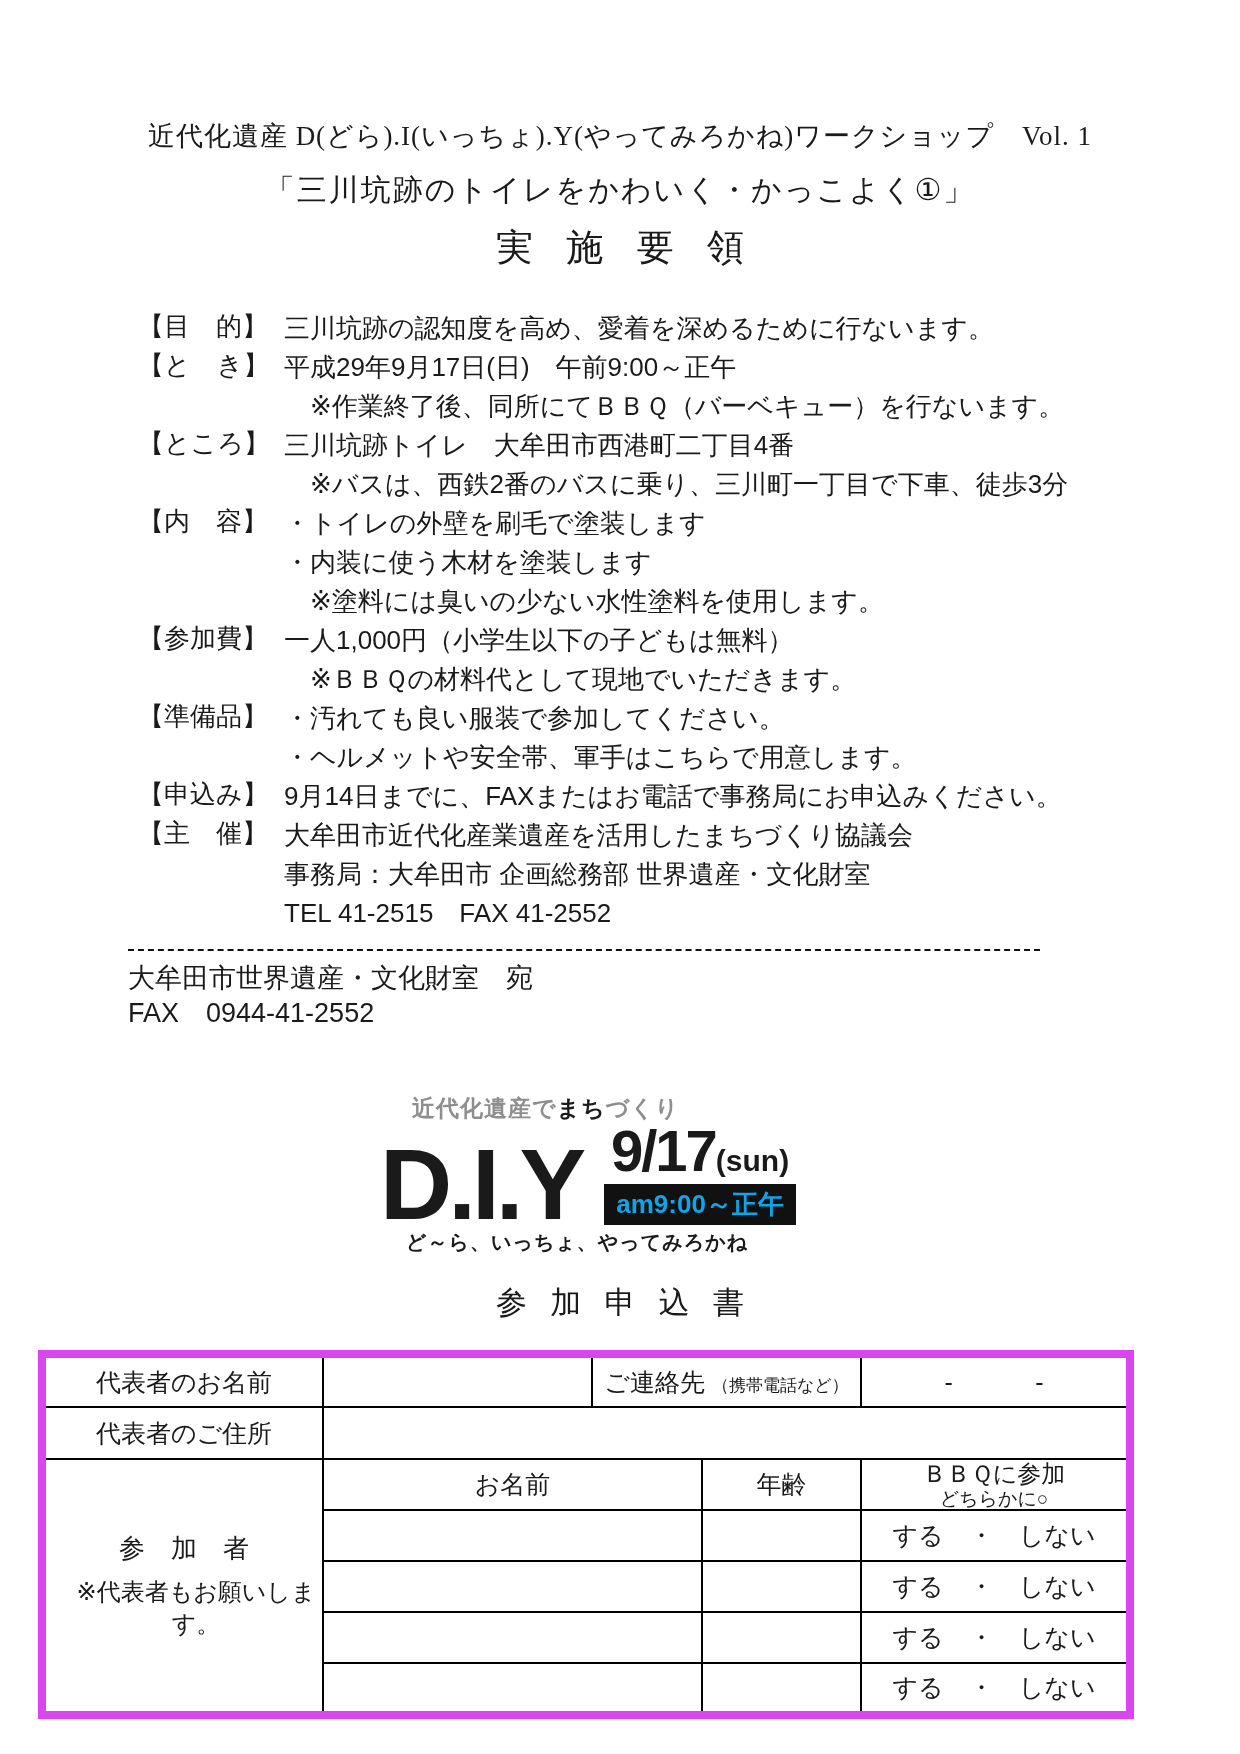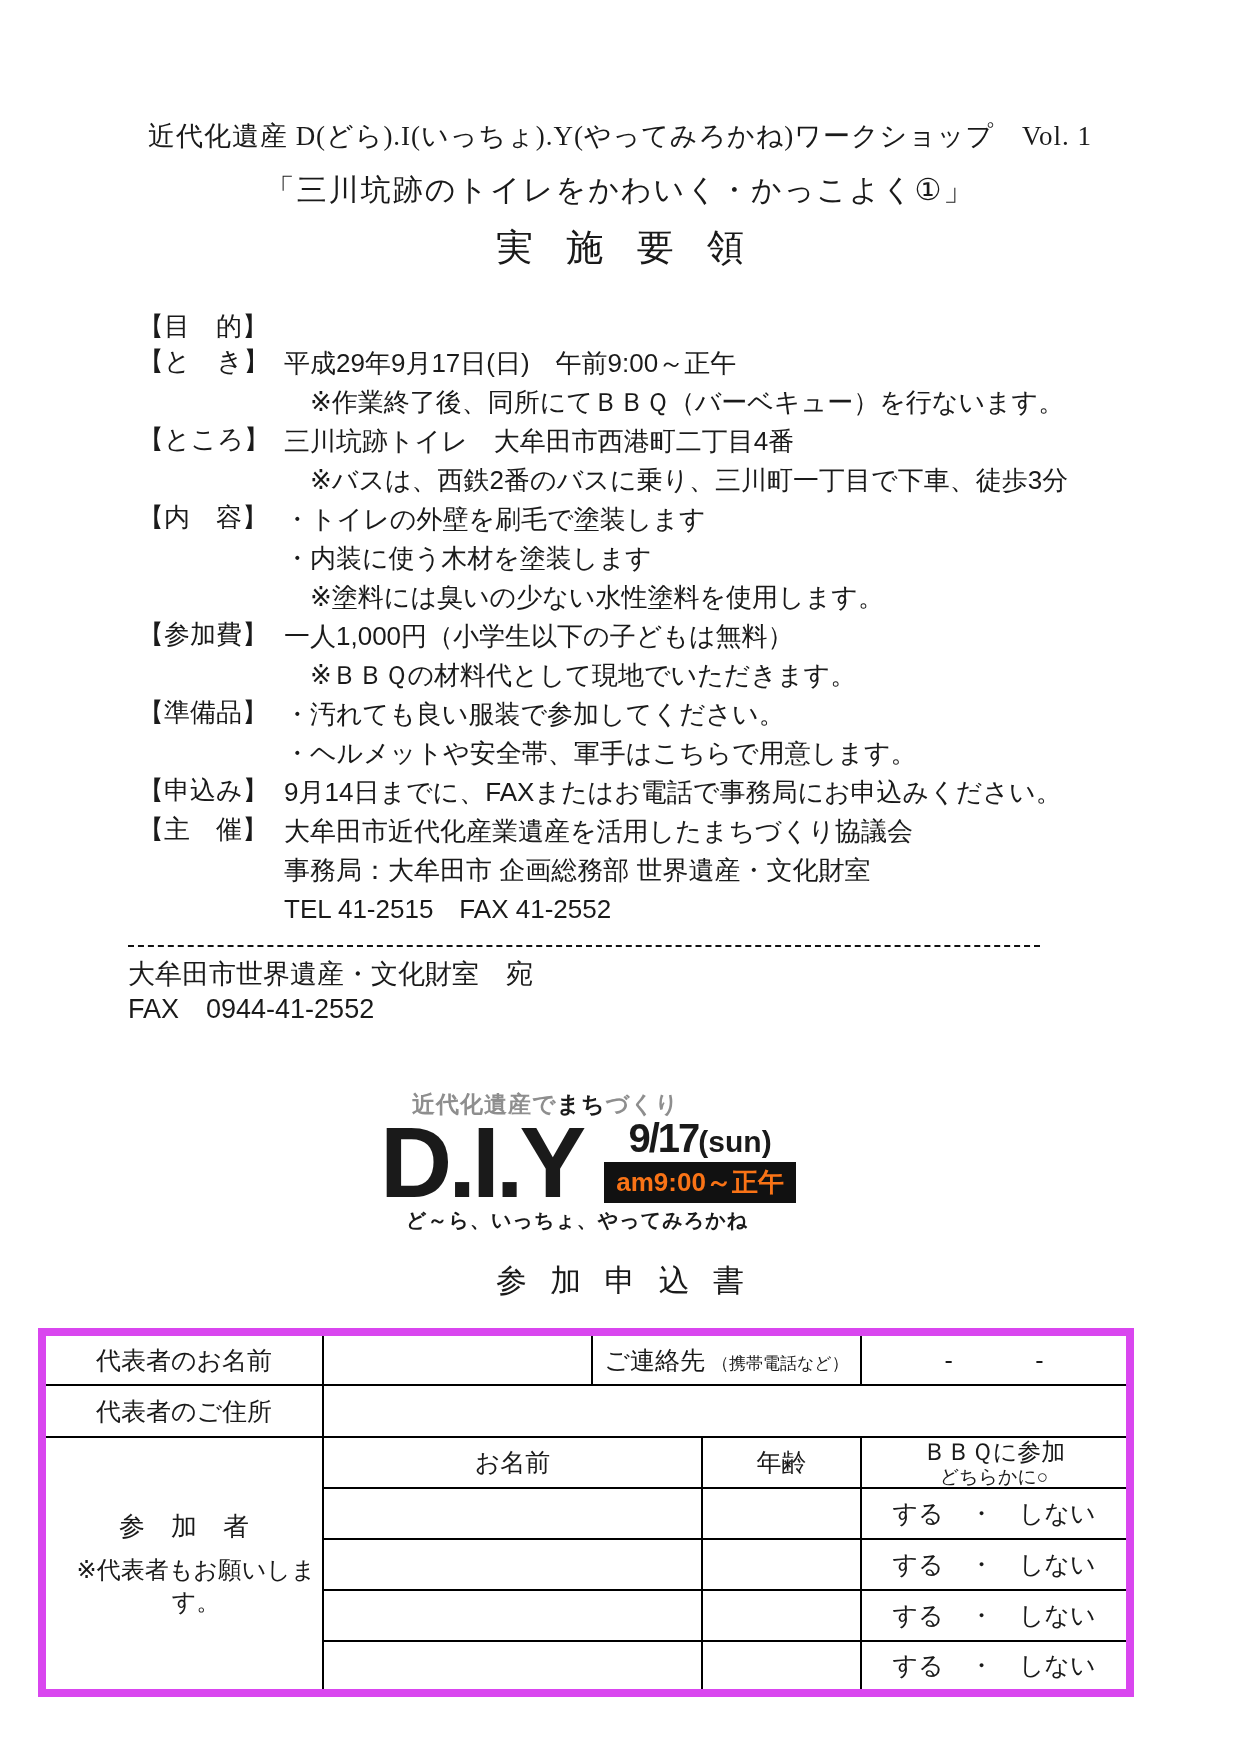--- a/index.html
+++ b/index.html
@@ -37,23 +37,23 @@
   .logo-main{display:flex;align-items:flex-end;margin-top:-2px;}
   .diy{font-size:100px;font-weight:900;line-height:0.82;letter-spacing:-4px;}
   .vol-col{margin-left:6px;margin-bottom:2px;white-space:nowrap;}
   .vol-line{font-weight:900;line-height:1;}
   .vol-word{font-size:25px;}
   .vol-num{font-size:44px;vertical-align:-4px;}
   .ws-jp{font-size:17px;font-weight:bold;letter-spacing:2px;line-height:1.2;}
   .ws-en{font-size:21px;font-weight:900;letter-spacing:1px;line-height:1.1;}
   .date-col{margin-left:22px;margin-bottom:0;text-align:center;white-space:nowrap;}
   .date-line{font-weight:900;line-height:1;}
-  .date-big{font-size:40px;letter-spacing:-2px;}
+  .date-big{font-size:58px;letter-spacing:-2px;}
   .date-day{font-size:30px;}
-  .time-badge{display:inline-block;background:#111;color:#f97316;font-size:26px;
+  .time-badge{display:inline-block;background:#111;color:#0ea5e9;font-size:26px;
     font-weight:bold;padding:3px 12px;margin-top:4px;}
   .logo-subtitle{font-size:20px;font-weight:bold;margin-left:26px;margin-top:4px;letter-spacing:1px;}
 
   
   .form-heading{text-align:center;font-size:31px;margin-top:26px;}
   .spaced-mid{display:inline-block;letter-spacing:0.75em;margin-right:-0.75em;}
   table.app{border-collapse:collapse;table-layout:fixed;width:1088px;
     margin:26px 0 0 -12px;border:8px solid #d946ef;}
   table.app td{border:2px solid #000;padding:0;text-align:center;vertical-align:middle;
     font-size:25px;overflow:hidden;}
@@ -75,20 +75,23 @@
     <div class="title-l1">近代化遺産 D(どら).I(いっちょ).Y(やってみろかね)ワークショップ　Vol. 1</div>
     <div class="title-l2">「三川坑跡のトイレをかわいく・かっこよく①」</div>
     <div class="title-l3">
       <span class="spaced-wide">実施要領</span>
     </div>
   </div>
 
   <div class="info">
     <div class="info-row">
       <div class="info-label">【目　的】</div>
+      <div class="info-lines">
+        <div class="info-line">三川坑跡の認知度を高め、愛着を深めるために行ないます。</div>
+      </div>
     </div>
     <div class="info-row">
       <div class="info-label">【と　き】</div>
       <div class="info-lines">
         <div class="info-line">平成29年9月17日(日)　午前9:00～正午</div>
         <div class="info-line sub">※作業終了後、同所にてＢＢＱ（バーベキュー）を行ないます。</div>
       </div>
     </div>
     <div class="info-row">
       <div class="info-label">【ところ】</div>

